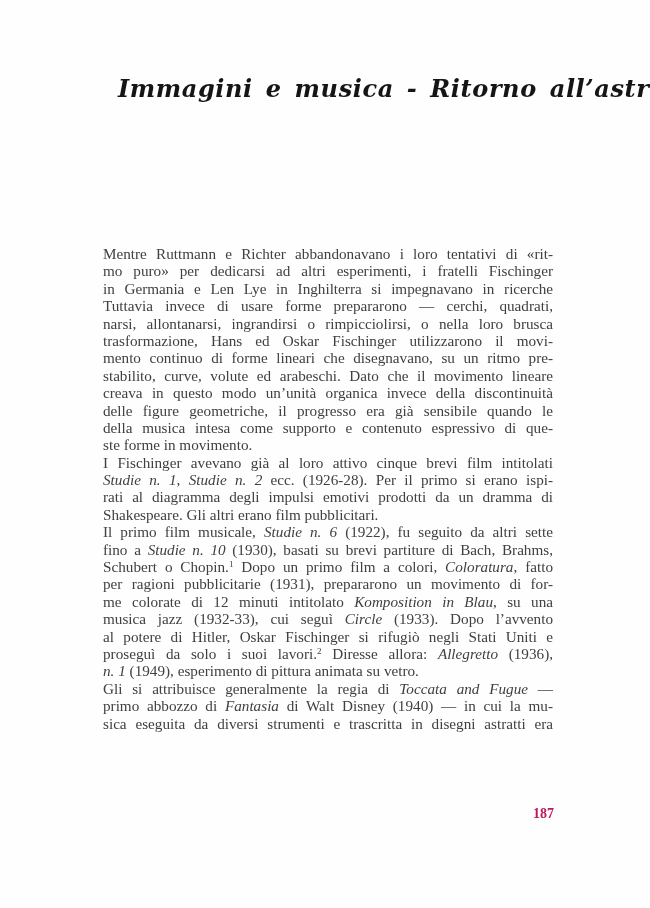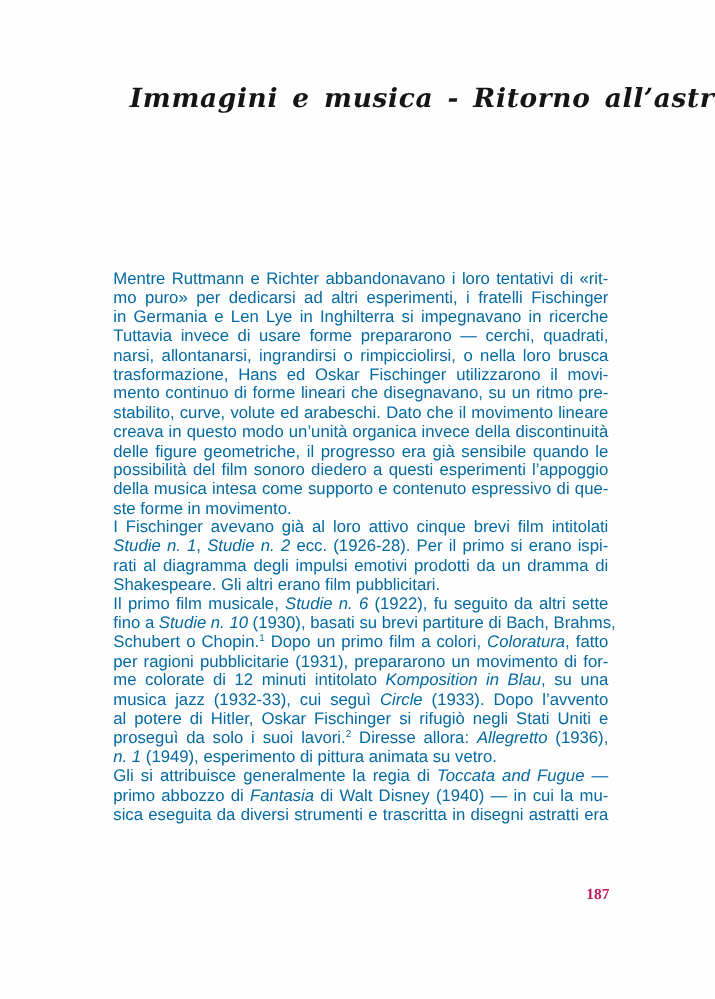--- a/index.html
+++ b/index.html
@@ -6,22 +6,22 @@
   body { width: 650px; height: 908px; position: relative; overflow: hidden; }
   .page { position: absolute; left: 0; top: 0; width: 650px; height: 908px; background: #fefefe; }
   .title {
     position: absolute; left: 118px; top: 74px; width: 422px;
     font-family: "DejaVu Serif", serif; font-style: italic; font-weight: bold;
     font-size: 24px; color: #151515; letter-spacing: 0.6px; word-spacing: 4px;
     white-space: nowrap;
   }
   .body-text {
     position: absolute; left: 103px; top: 245px; width: 450px;
-    font-family: Liberation Sans, sans-serif; font-size: 15.2px; line-height: 17.4px;
-    color: #0369a1;
+    font-family: Liberation Serif, serif; font-size: 15.2px; line-height: 17.4px;
+    color: #404040;
   }
   .line { display: block; height: 17.4px; white-space: nowrap; text-align: justify; text-align-last: justify; }
   .line.last { text-align-last: left; }
   .it { font-style: italic; }
   sup { font-size: 9px; line-height: 0; vertical-align: 5px; }
   .page-number {
     position: absolute; left: 510px; top: 806px; width: 44px; text-align: right;
     font-family: "Liberation Serif", serif; font-weight: bold; font-size: 14px; color: #be185d;
   }
 </style>
@@ -34,21 +34,20 @@
       <span class="line"><span>Mentre Ruttmann e Richter abbandonavano i loro tentativi di «rit-</span></span>
       <span class="line"><span>mo puro» per dedicarsi ad altri esperimenti, i fratelli Fischinger</span></span>
       <span class="line"><span>in Germania e Len Lye in Inghilterra si impegnavano in ricerche</span></span>
       <span class="line"><span>Tuttavia invece di usare forme prepararono — cerchi, quadrati,</span></span>
       <span class="line"><span>narsi, allontanarsi, ingrandirsi o rimpicciolirsi, o nella loro brusca</span></span>
       <span class="line"><span>trasformazione, Hans ed Oskar Fischinger utilizzarono il movi-</span></span>
       <span class="line"><span>mento continuo di forme lineari che disegnavano, su un ritmo pre-</span></span>
       <span class="line"><span>stabilito, curve, volute ed arabeschi. Dato che il movimento lineare</span></span>
       <span class="line"><span>creava in questo modo un’unità organica invece della discontinuità</span></span>
       <span class="line"><span>delle figure geometriche, il progresso era già sensibile quando le</span></span>
-      <span class="line"><span>possibilità del film sonoro diedero a questi esperimenti l’appoggio</span></span>
       <span class="line"><span>della musica intesa come supporto e contenuto espressivo di que-</span></span>
       <span class="line last"><span>ste forme in movimento.</span></span>
       <span class="line"><span>I Fischinger avevano già al loro attivo cinque brevi film intitolati</span></span>
       <span class="line"><span class="it">Studie n. 1</span><span>, </span><span class="it">Studie n. 2</span><span> ecc. (1926-28). Per il primo si erano ispi-</span></span>
       <span class="line"><span>rati al diagramma degli impulsi emotivi prodotti da un dramma di</span></span>
       <span class="line last"><span>Shakespeare. Gli altri erano film pubblicitari.</span></span>
       <span class="line"><span>Il primo film musicale, </span><span class="it">Studie n. 6</span><span> (1922), fu seguito da altri sette</span></span>
       <span class="line"><span>fino a </span><span class="it">Studie n. 10</span><span> (1930), basati su brevi partiture di Bach, Brahms,</span></span>
       <span class="line"><span>Schubert o Chopin.</span><sup>1</sup><span> Dopo un primo film a colori, </span><span class="it">Coloratura</span><span>, fatto</span></span>
       <span class="line"><span>per ragioni pubblicitarie (1931), prepararono un movimento di for-</span></span>

